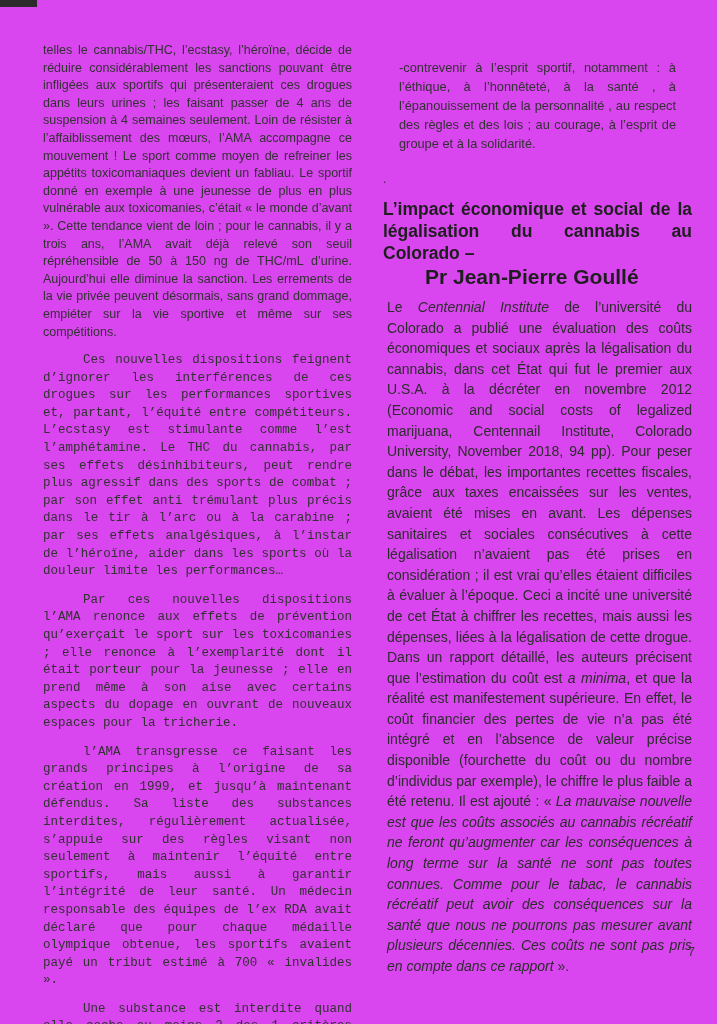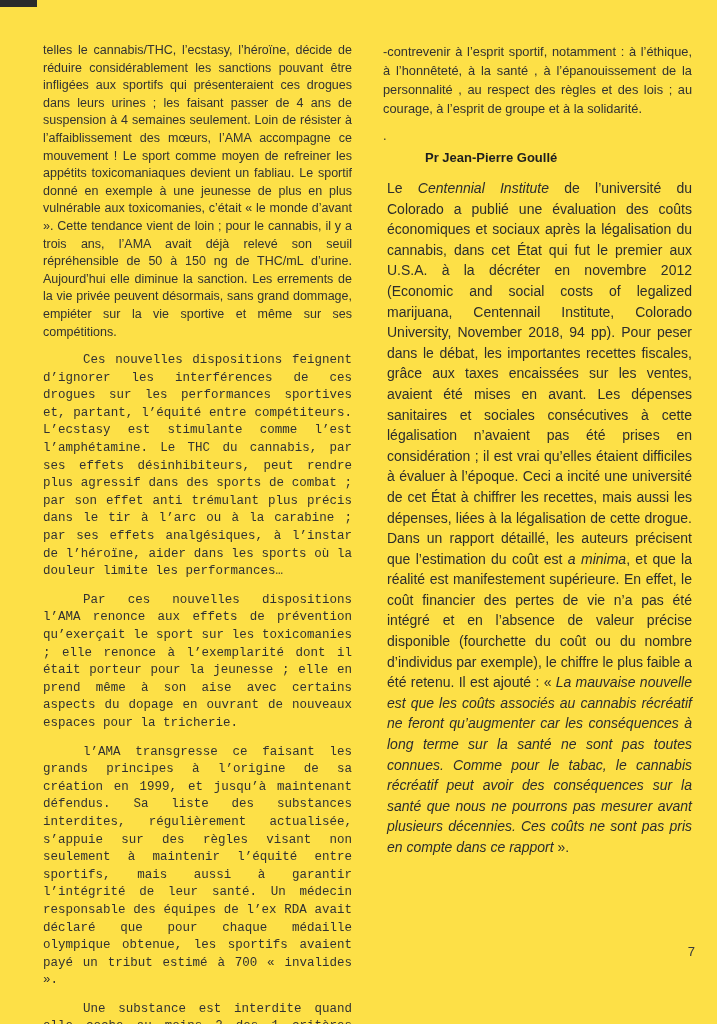--- a/index.html
+++ b/index.html
@@ -1,20 +1,20 @@
 <!DOCTYPE html>
 <html><head>
 <meta charset="utf-8">
 <style>
   html, body { margin: 0; padding: 0; background: #ffffff; }
   .page {
     position: relative;
     width: 717px;
     height: 1024px;
-    background: #fde047;
+    background: #d946ef;
     overflow: hidden;
     font-family: "Liberation Sans", sans-serif;
   }
   .scan-mark {
     position: absolute;
     left: 0; top: 0;
     width: 37px; height: 7px;
     background: #2b2b2b;
   }
   .columns {
@@ -35,38 +35,38 @@
     margin: 0 0 11px 0;
   }
   .col.left p.indent { text-indent: 40px; font-family: Liberation Mono, monospace; }
 
   
   .col.right .intro {
     font-size: 12.8px;
     line-height: 19px;
     text-align: justify;
     color: #323232;
-    margin: 0;
+    margin: 16px;
   }
   .col.right .dot {
     font-size: 12.8px;
     line-height: 19px;
     color: #323232;
     margin: 8px 0 0 0;
   }
   .heading {
     font-size: 17.5px;
     line-height: 22px;
     font-weight: bold;
     color: #1e1e1e;
     text-align: justify;
     margin: 10px 0 0 0;
   }
   .byline {
-    font-size: 13px;
+    font-size: 21px;
     line-height: 20px;
     font-weight: bold;
     color: #1e1e1e;
     margin: 3px 0 0 42px;
   }
   .body-text {
     font-size: 14px;
     line-height: 20.6px;
     text-align: justify;
     color: #2d2d2d;
@@ -95,19 +95,20 @@
         <p class="indent">Par ces nouvelles dispositions l’AMA renonce aux effets de prévention qu’exerçait le sport sur les toxicomanies ; elle renonce à l’exemplarité dont il était porteur pour la jeunesse ; elle en prend même à son aise avec certains aspects du dopage en ouvrant de nouveaux espaces pour la tricherie.</p>
         <p class="indent">l’AMA transgresse ce faisant les grands principes à l’origine de sa création en 1999, et jusqu’à maintenant défendus. Sa liste des substances interdites, régulièrement actualisée, s’appuie sur des règles visant non seulement à maintenir l’équité entre sportifs, mais aussi à garantir l’intégrité de leur santé. Un médecin responsable des équipes de l’ex RDA avait déclaré que pour chaque médaille olympique obtenue, les sportifs avaient payé un tribut estimé à 700 « invalides ».</p>
         <p class="indent">Une substance est interdite quand elle coche au moins 2 des 1 critères suivants :</p>
         <p>- Etre susceptible d’améliorer les performances ;</p>
         <p>-présenter un risque potentiel pour la santé du sportif ;</p>
       </div>
 
     <div class="col right">
       <p class="intro">-contrevenir à l’esprit sportif, notamment : à l’éthique, à l’honnêteté, à la santé , à l’épanouissement de la personnalité , au respect des règles et des lois ; au courage, à l’esprit de groupe et à la solidarité.</p>
       <p class="dot">.</p>
+      <h1 class="heading">L’impact économique et social de la légalisation du cannabis au Colorado –</h1>
       <p class="byline">Pr Jean-Pierre Goullé</p>
       <p class="body-text" id="right-body"><span>Le </span><span class="i">Centennial Institute</span><span> de l’université du Colorado a publié une évaluation des coûts économiques et sociaux après la légalisation du cannabis, dans cet État qui fut le premier aux U.S.A. à la décréter en novembre 2012 (Economic and social costs of legalized marijuana, Centennail Institute, Colorado University, November 2018, 94 pp). Pour peser dans le débat, les importantes recettes fiscales, grâce aux taxes encaissées sur les ventes, avaient été mises en avant. Les dépenses sanitaires et sociales consécutives à cette légalisation n’avaient pas été prises en considération ; il est vrai qu’elles étaient difficiles à évaluer à l’époque. Ceci a incité une université de cet État à chiffrer les recettes, mais aussi les dépenses, liées à la légalisation de cette drogue. Dans un rapport détaillé, les auteurs précisent que l’estimation du coût est </span><span class="i">a minima</span><span>, et que la réalité est manifestement supérieure. En effet, le coût financier des pertes de vie n’a pas été intégré et en l’absence de valeur précise disponible (fourchette du coût ou du nombre d’individus par exemple), le chiffre le plus faible a été retenu. Il est ajouté : « </span><span class="i">La mauvaise nouvelle est que les coûts associés au cannabis récréatif ne feront qu’augmenter car les conséquences à long terme sur la santé ne sont pas toutes connues. Comme pour le tabac, le cannabis récréatif peut avoir des conséquences sur la santé que nous ne pourrons pas mesurer avant plusieurs décennies. Ces coûts ne sont pas pris en compte dans ce rapport</span><span> ».</span></p>
     </div>
   </div>
 
   <div class="page-number">7</div>
 </div>
 
 </body></html>

